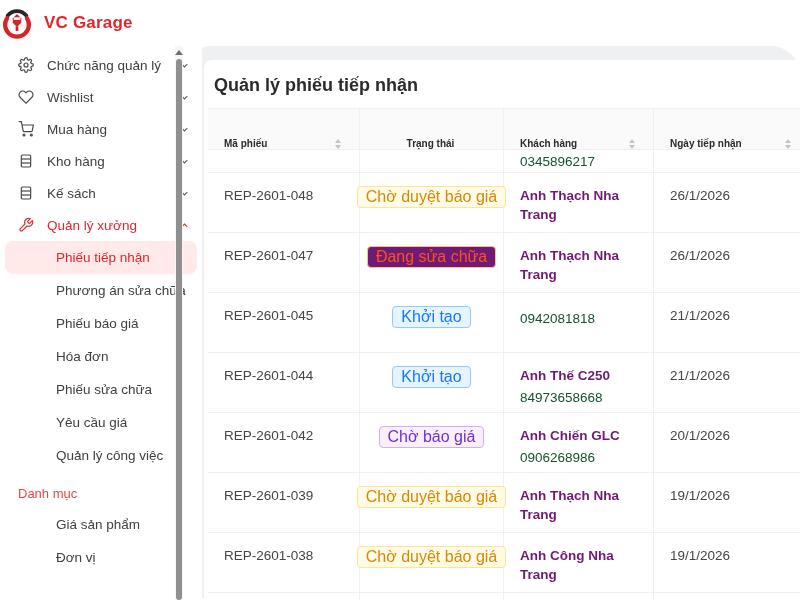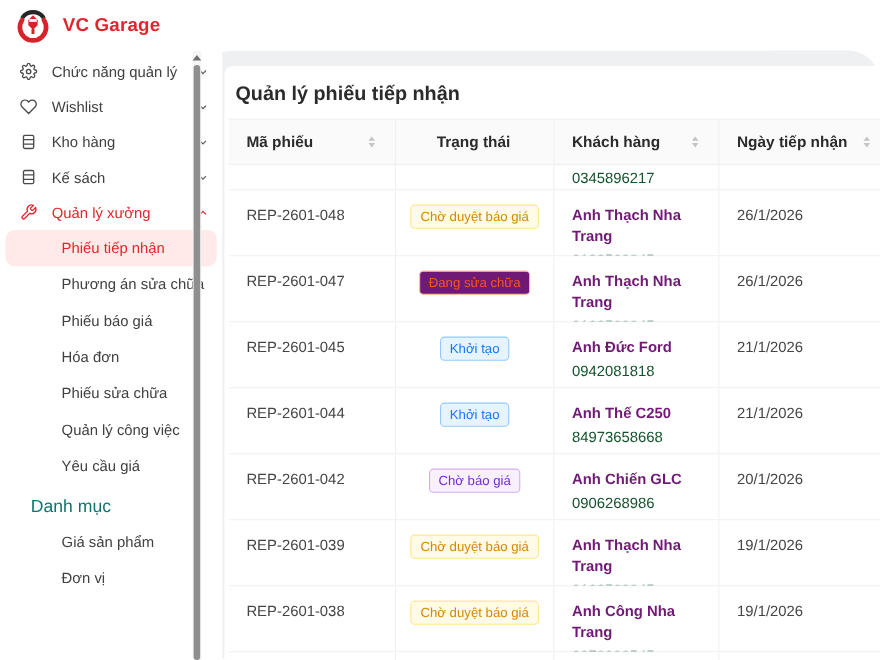--- a/index.html
+++ b/index.html
@@ -5,59 +5,59 @@
   * { box-sizing: border-box; }
   html,body { margin:0; padding:0; }
   body {
     width:800px; height:600px; overflow:hidden; position:relative;
     font-family:"Liberation Sans","DejaVu Sans",sans-serif;
     background:#ffffff; font-size:13.5px; color:#404040;
   }
 
   
   .topbar { position:absolute; top:0; left:0; width:703px; height:46px; background:#fff; z-index:5;
-            display:flex; align-items:center; padding-left:13px; }
+            display:flex; align-items:center; }
   .logo-wrap { display:flex; align-items:center; cursor:pointer; }
   .logo-text { color:#e0262c; font-weight:700; font-size:17px; margin-left:10px; letter-spacing:.2px; }
 
   
   .sidebar { position:absolute; top:46px; left:0; width:202px; bottom:0; background:#fff; z-index:2;
              overflow:hidden; padding-top:3px; }
   .menu-item { height:32px; display:flex; align-items:center; padding:0 12px 0 18px; color:#404040; cursor:pointer; }
   .mi-icon { width:16px; height:16px; display:flex; align-items:center; color:#4a4a4a; flex:0 0 16px; }
   .menu-label { flex:1; margin-left:13px; white-space:nowrap; }
   .chevron { color:#595959; display:flex; align-items:center; }
   .menu-item.active-parent { color:#e0262c; }
   .menu-item.active-parent .mi-icon, .menu-item.active-parent .chevron { color:#e0262c; }
   .submenu-item { height:33px; display:flex; align-items:center; padding-left:56px; color:#404040;
                   cursor:pointer; white-space:nowrap; }
   .submenu-item.active { background:#ffe9e9; color:#e0262c; border-radius:8px; margin:0 5px; padding-left:51px; }
-  .section-label { height:30px; display:flex; align-items:center; padding-left:28px; color:#0f766e;
-                   font-size:16px; margin-top:6px; }
+  .section-label { height:30px; display:flex; align-items:center; padding-left:18px; color:#ef4444;
+                   font-size:13px; margin-top:6px; }
 
   
   .scrollbar { position:absolute; left:175px; top:46px; width:8px; bottom:0; background:#f6f6f6; z-index:4; }
   .scroll-arrow { position:absolute; top:4px; left:50%; transform:translateX(-50%);
                   width:0; height:0; border-left:4px solid transparent; border-right:4px solid transparent;
                   border-bottom:5px solid #6f6f6f; cursor:pointer; }
   .scroll-thumb { position:absolute; top:13px; bottom:0; left:1px; width:6px; background:#8f8f8f;
                   border-radius:3px; cursor:grab; }
 
   
   .content { position:absolute; left:183px; top:46px; right:0; bottom:0; background:#eef0f2;border-radius:29px; }
   .card { position:absolute; left:21px; top:14px; width:660px; height:600px; background:#fff;
           border-radius:8px; padding:10px 4px 0 4px; }
   .page-title { font-size:18px; font-weight:600; color:#2b2b2b; margin:5px 0 12px 6px; }
 
   
   .table { width:601px; }
   .trow { display:grid; grid-template-columns:152px 144px 150px 155px; border-bottom:1px solid #f0f0f0; }
   .thead { background:#fafafa; border-top:1px solid #f0f0f0; }
-  .th { height:40px; display:flex; align-items:center; justify-content:space-between;
-        padding:0 18px 0 16px; font-weight:700; font-size:14px; color:#2b2b2b;
+  .th { height:40px; display:flex; align-items:flex-end; justify-content:space-between;
+        padding:0 18px 0 16px; font-weight:700; font-size:10px; color:#2b2b2b;
         border-right:1px solid #f0f0f0; cursor:pointer; }
   .th.center { justify-content:center; cursor:default; }
   .th:last-child { border-right:none; }
   .sorter { display:flex; flex-direction:column; gap:2px; margin-left:8px; }
   .car-up { width:0; height:0; border-left:3.5px solid transparent; border-right:3.5px solid transparent;
             border-bottom:4.5px solid #c4c4c4; }
   .car-down { width:0; height:0; border-left:3.5px solid transparent; border-right:3.5px solid transparent;
               border-top:4.5px solid #c4c4c4; }
 
   .trow-body { height:60px; overflow:hidden; cursor:pointer; }
@@ -65,21 +65,21 @@
   .td:last-child { border-right:none; }
   .td.center { display:flex; justify-content:center; align-items:flex-start; }
   .cust-name { font-weight:700; color:#701a75; }
   .cust-phone { color:#14532d; margin-top:3px; }
 
   .clipped-row { height:23px; overflow:hidden; }
   .clipped-row .td { padding:2px 16px; }
   .clipped-row .cust-phone { margin-top:0; }
   .bottom-row { height:40px; }
 
-  .badge { font-size:12px; padding:1px 8px; border-radius:4px; border:1px solid; line-height:18px;
+  .badge { font-size:16px; padding:1px 8px; border-radius:4px; border:1px solid; line-height:18px;
            white-space:nowrap; display:inline-block; }
   .badge[data-status="gold"]    { background:#fffbe6; border-color:#ffe58f; color:#d48806; }
   .badge[data-status="volcano"] { background:#701a75; border-color:#ffbb96; color:#fa541c; }
   .badge[data-status="blue"]    { background:#e6f4ff; border-color:#91caff; color:#1677ff; }
   .badge[data-status="purple"]  { background:#f9f0ff; border-color:#d3adf7; color:#722ed1; }
 </style>
 </head>
 <body>
 
 <div class="topbar">
@@ -121,20 +121,35 @@
         </svg>
     </span>
     <span class="menu-label">Wishlist</span>
     <span class="chevron">
       <svg width="11" height="11" viewBox="0 0 24 24" fill="none" stroke="currentColor" stroke-width="2.4">
           <polyline points="6 9 12 15 18 9"></polyline>
         </svg>
     </span>
   </div>
 
+  <div class="menu-item">
+    <span class="mi-icon">
+      <svg width="16" height="16" viewBox="0 0 24 24" fill="none" stroke="currentColor" stroke-width="1.8">
+          <circle cx="9" cy="21" r="1.4"></circle>
+          <circle cx="20" cy="21" r="1.4"></circle>
+          <path d="M1 1h4l2.68 13.39a2 2 0 0 0 2 1.61h9.72a2 2 0 0 0 2-1.61L23 6H6"></path>
+        </svg>
+    </span>
+    <span class="menu-label">Mua hàng</span>
+    <span class="chevron">
+      <svg width="11" height="11" viewBox="0 0 24 24" fill="none" stroke="currentColor" stroke-width="2.4">
+          <polyline points="6 9 12 15 18 9"></polyline>
+        </svg>
+    </span>
+  </div>
 
   <div class="menu-item">
     <span class="mi-icon">
       <svg width="16" height="16" viewBox="0 0 24 24" fill="none" stroke="currentColor" stroke-width="1.8">
           <rect x="5" y="3" width="14" height="18" rx="2"></rect>
           <line x1="5" y1="9" x2="19" y2="9"></line>
           <line x1="5" y1="15" x2="19" y2="15"></line>
         </svg>
     </span>
     <span class="menu-label">Kho hàng</span>
@@ -184,24 +199,24 @@
   <div class="submenu-item">
     <span>Phiếu báo giá</span>
   </div>
   <div class="submenu-item">
     <span>Hóa đơn</span>
   </div>
   <div class="submenu-item">
     <span>Phiếu sửa chữa</span>
   </div>
   <div class="submenu-item">
+    <span>Yêu cầu giá</span>
+  </div>
+  <div class="submenu-item">
     <span>Quản lý công việc</span>
-  </div>
-  <div class="submenu-item">
-    <span>Yêu cầu giá</span>
   </div>
 
   <div class="section-label">Danh mục</div>
 
   <div class="submenu-item">
     <span>Giá sản phẩm</span>
   </div>
   <div class="submenu-item">
     <span>Đơn vị</span>
   </div>
@@ -277,21 +292,20 @@
         </div>
         <div class="td">26/1/2026</div>
       </div>
 
       <div class="trow trow-body">
         <div class="td">REP-2601-045</div>
         <div class="td center">
           <span class="badge" data-status="blue">Khởi tạo</span>
         </div>
         <div class="td">
-          <div class="cust-name">Anh Đức Ford</div>
           <div class="cust-phone">0942081818</div>
         </div>
         <div class="td">21/1/2026</div>
       </div>
 
       <div class="trow trow-body">
         <div class="td">REP-2601-044</div>
         <div class="td center">
           <span class="badge" data-status="blue">Khởi tạo</span>
         </div>

